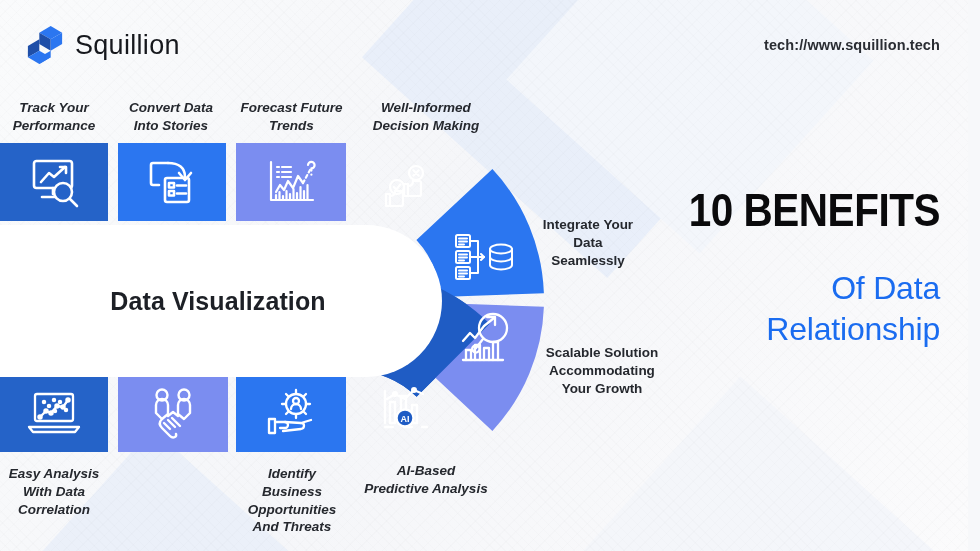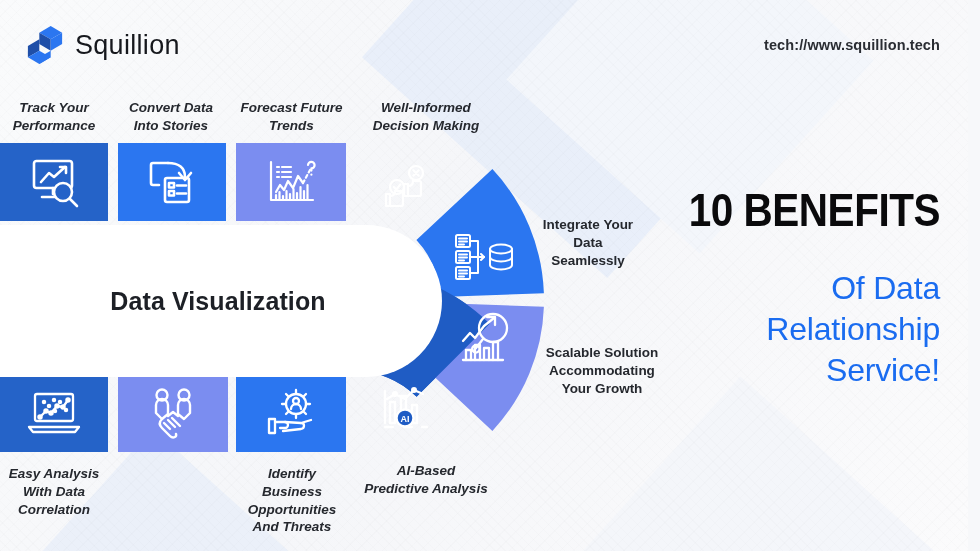--- a/index.html
+++ b/index.html
@@ -272,17 +272,16 @@
     <div class="center-pod-text">
       <span>Data Visualization</span><br>
     </div>
   </div>
 
   <div class="headline">
     <div class="headline-main">10 BENEFITS</div>
     <div class="headline-sub">
       <div>Of Data</div>
       <div>Relationship</div>
-      <div>Service!</div>
     </div>
   </div>
 
 </div>
 
 </body></html>

